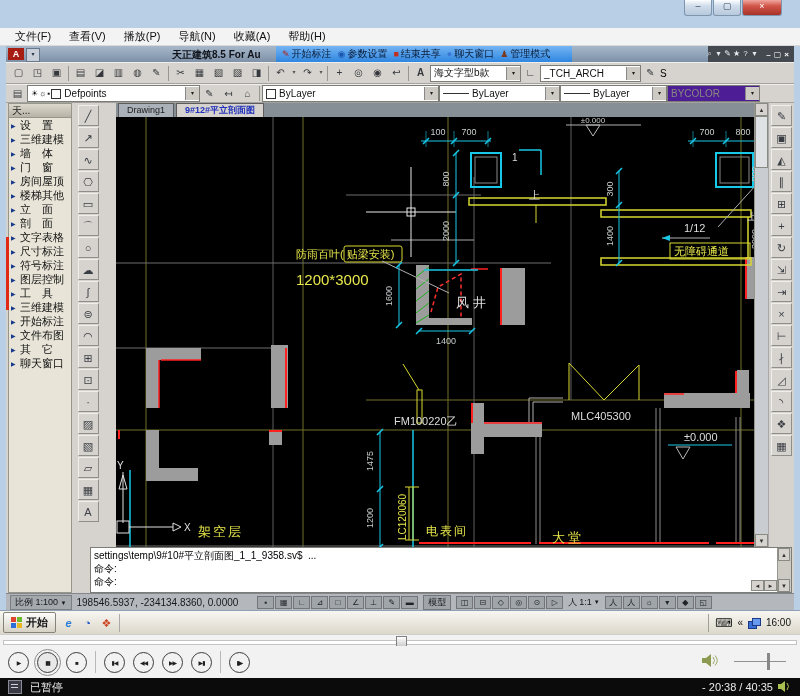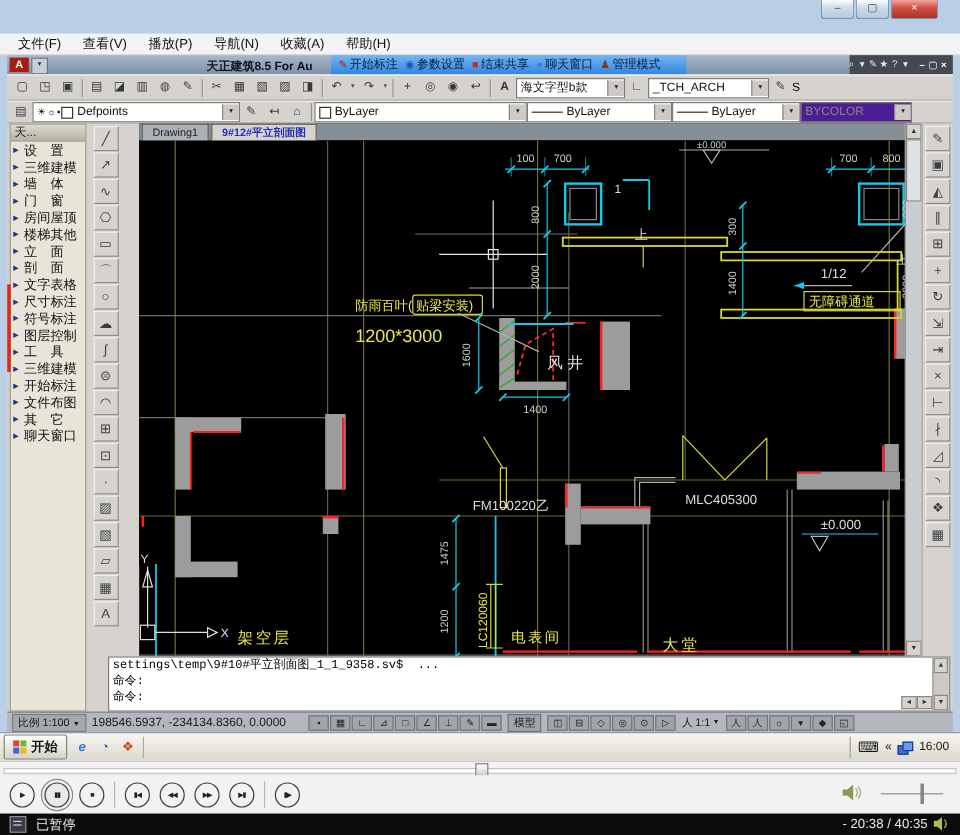--- a/index.html
+++ b/index.html
@@ -52,21 +52,21 @@
   .tool{width:21px;height:21px;font-size:11px;color:#3a3e44;text-align:center;line-height:20px;border:1px solid;border-color:#f0efec #8f8e88 #8f8e88 #f0efec;background:#d6d3ce;margin-bottom:1px;box-sizing:border-box;flex:none}
   
   .canvas-wrap{left:110px;top:57px;width:650px;height:368px;background:#000}
   .tabs{height:14px;background:#868e96;display:flex;align-items:flex-end;padding-left:2px;gap:2px}
   .tab{font-size:9px;padding:0 8px;height:13px;line-height:13px;background:#aab1b8;color:#1c1c1c;border:1px solid #5c5c5c;border-bottom:none;white-space:nowrap}
   .tab.active{background:#d6d3ce;color:#2030bb;font-weight:bold}
   .vscroll{left:748px;top:57px;width:14px;height:444px;background:#c9ccd0;border-left:1px solid #97968c}
   .sbtn{position:absolute;left:0;width:13px;height:13px;background:#d6d3ce;border:1px solid #8a8a84;font-size:6px;text-align:center;line-height:12px;color:#333;box-sizing:border-box}
   .sthumb{position:absolute;left:0;top:13px;width:13px;height:52px;background:#dfe2e5;border:1px solid #8a8a84;box-sizing:border-box}
   
-  .command{left:84px;top:501px;width:702px;height:46px;background:#fff;border:1px solid #7d7d78;box-sizing:border-box;font-family:Liberation Mono, monospace;font-size:10px;color:#000;padding:1px 16px 1px 3px;line-height:13px;overflow:hidden}
+  .command{left:84px;top:501px;width:702px;height:46px;background:#fff;border:1px solid #7d7d78;box-sizing:border-box;font-family:Liberation Sans, sans-serif;font-size:10px;color:#000;padding:1px 16px 1px 3px;line-height:13px;overflow:hidden}
   .cmd-line{white-space:pre}
   .cscroll{position:absolute;right:0;top:0;width:13px;height:100%;background:#cdcac3;border-left:1px solid #97968c}
   .hpair{position:absolute;right:14px;bottom:1px;display:flex}
   .hpair span{width:13px;height:11px;background:#d6d3ce;border:1px solid #8a8a84;font-size:6px;line-height:10px;text-align:center;color:#333;box-sizing:border-box}
   
   .statusbar{left:0;top:547px;width:788px;height:17px;background:#b4b8bd;border-top:1px solid #83878c;display:flex;align-items:center;font-size:10px;color:#15181c;padding:0 4px;gap:5px;box-sizing:border-box}
   .scale-btn{background:#a4a9ae;border:1px solid #7c8085;height:13px;line-height:12px;padding:0 4px;font-size:9px;white-space:nowrap}
   .coords{font-size:10px;white-space:nowrap}
   .stgl{width:17px;height:13px;background:#a0a5aa;border:1px solid #72767b;font-size:8px;text-align:center;line-height:12px;color:#20242a;box-sizing:border-box;flex:none}
   .model-btn{height:13px;background:#a0a5aa;border:1px solid #72767b;font-size:9px;line-height:12px;padding:0 4px;white-space:nowrap}

